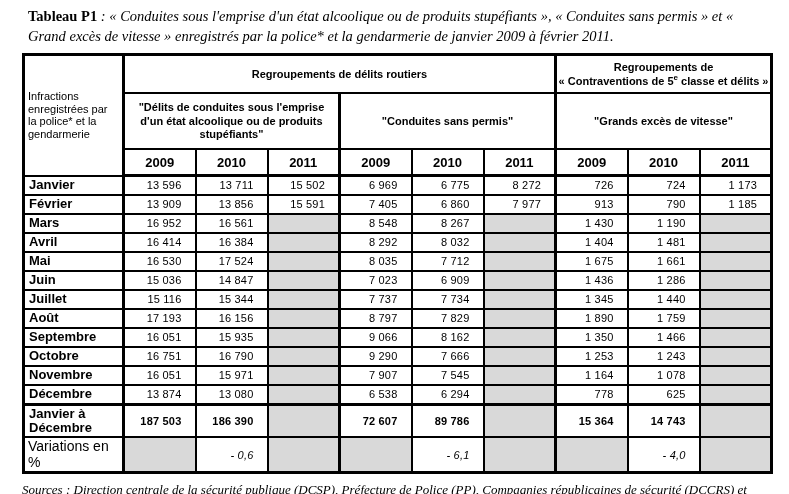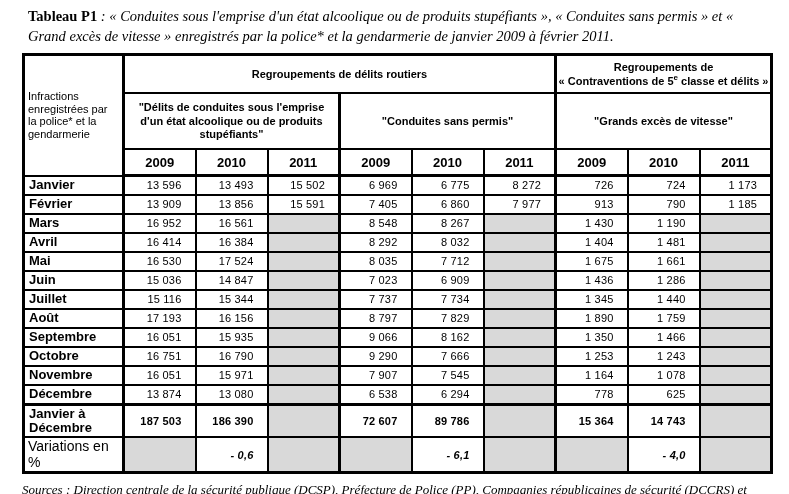--- a/index.html
+++ b/index.html
@@ -55,21 +55,21 @@
     text-align:right;padding-right:13px;font-size:11px;
     letter-spacing:0.2px;white-space:nowrap;
   }
   td.num.sep{border-left-width:3px;}
   td.gray{background:#d9d9d9;}
   tr.month td{height:15px;}
   tr.total td{height:28px;font-weight:bold;border-top-width:3px;}
   tr.total td.lbl{font-size:13px;}
   tr.variations td{height:15px;}
   tr.variations td.lbl{font-weight:normal;font-size:14px;padding-left:3px;}
-  tr.variations td.num{font-weight:bold;font-style:italic;margin-top:9px;}
+  tr.variations td.num{font-weight:normal;font-style:italic;margin-top:9px;}
   .footer{
     font-family:"Liberation Serif",serif;font-style:italic;
     font-size:13px;line-height:1.3;margin:8px 20px 0 22px;
   }
   sup{font-size:8px;}
 </style>
 </head>
 <body>
 
 <div>
@@ -109,21 +109,21 @@
         <th class="yr">2011</th>
         <th class="yr sep">2009</th>
         <th class="yr">2010</th>
         <th class="yr">2011</th>
       </tr>
     </thead>
     <tbody id="tbody">
         <tr class="month">
           <td class="lbl">Janvier</td>
           <td class="num sep">13 596</td>
-          <td class="num">13 493</td>
+          <td class="num">13 711</td>
           <td class="num">15 502</td>
           <td class="num sep">6 969</td>
           <td class="num">6 775</td>
           <td class="num">8 272</td>
           <td class="num sep">726</td>
           <td class="num">724</td>
           <td class="num">1 173</td>
         </tr>
         <tr class="month">
           <td class="lbl">Février</td>

